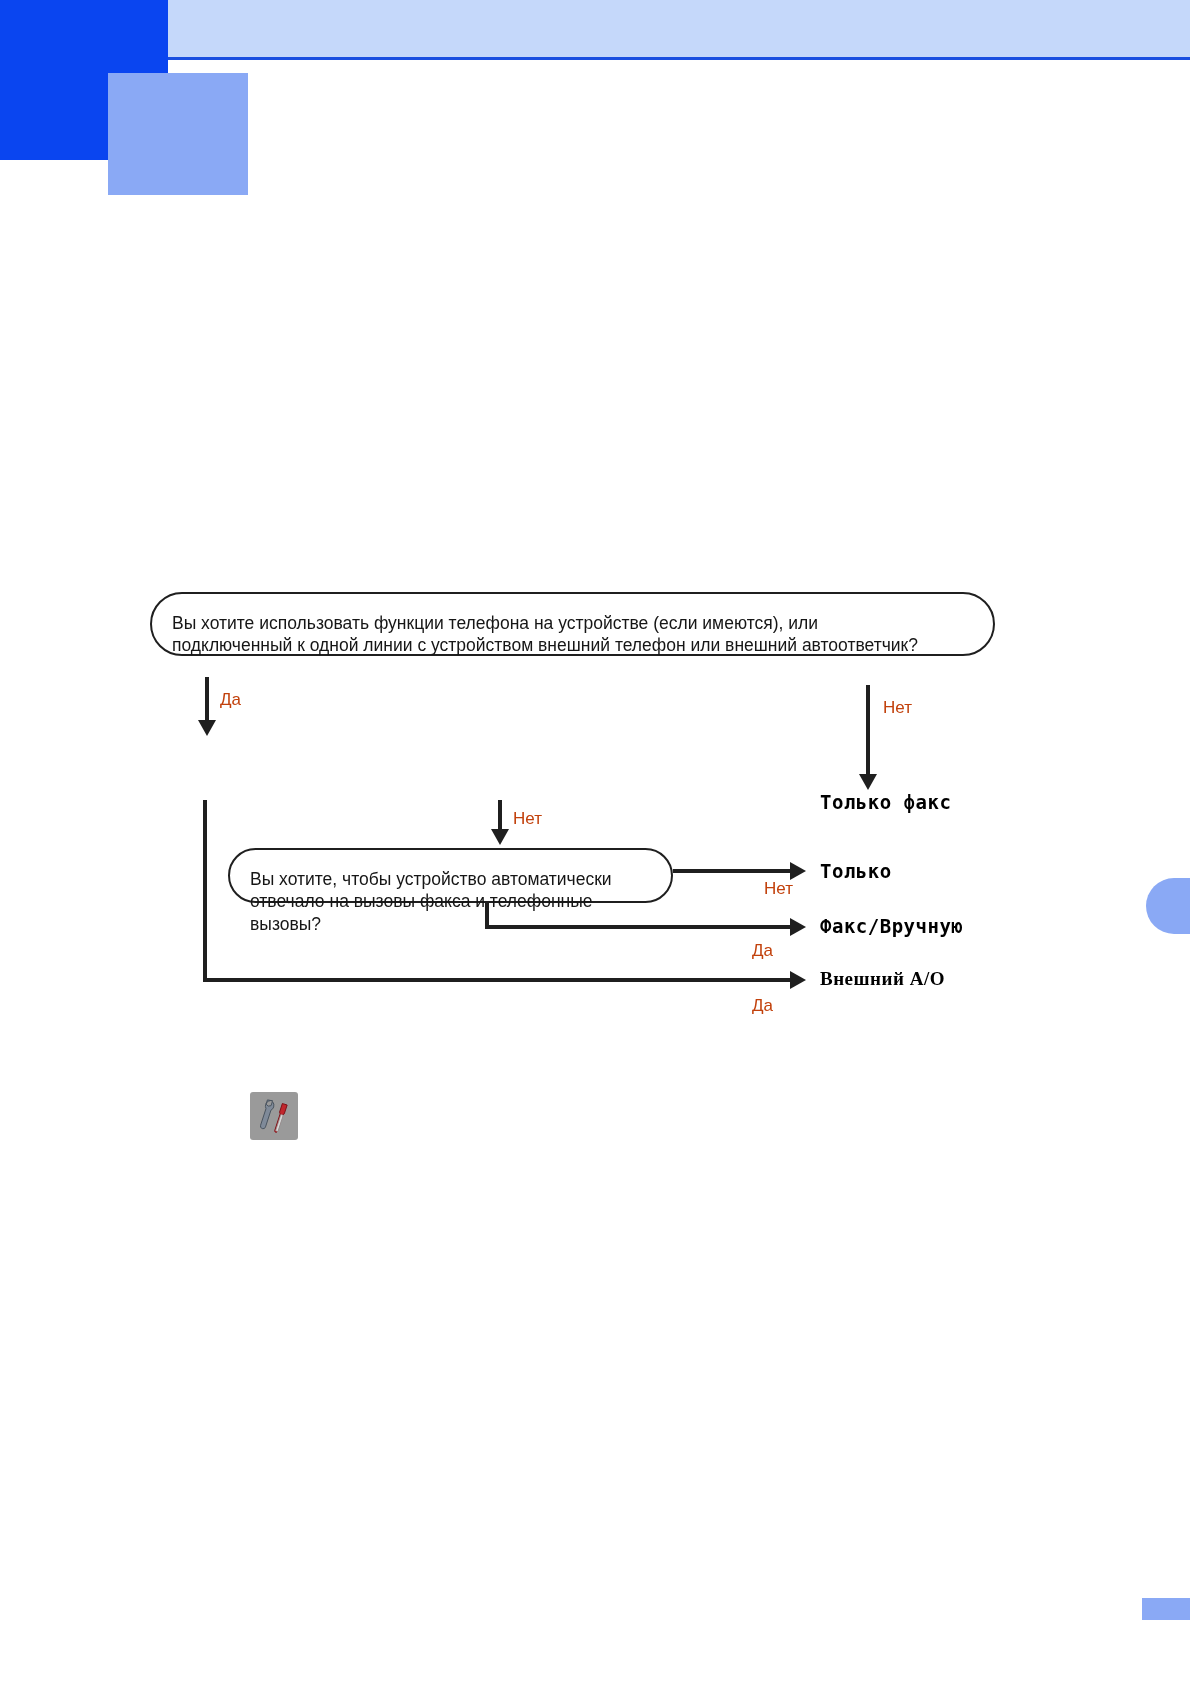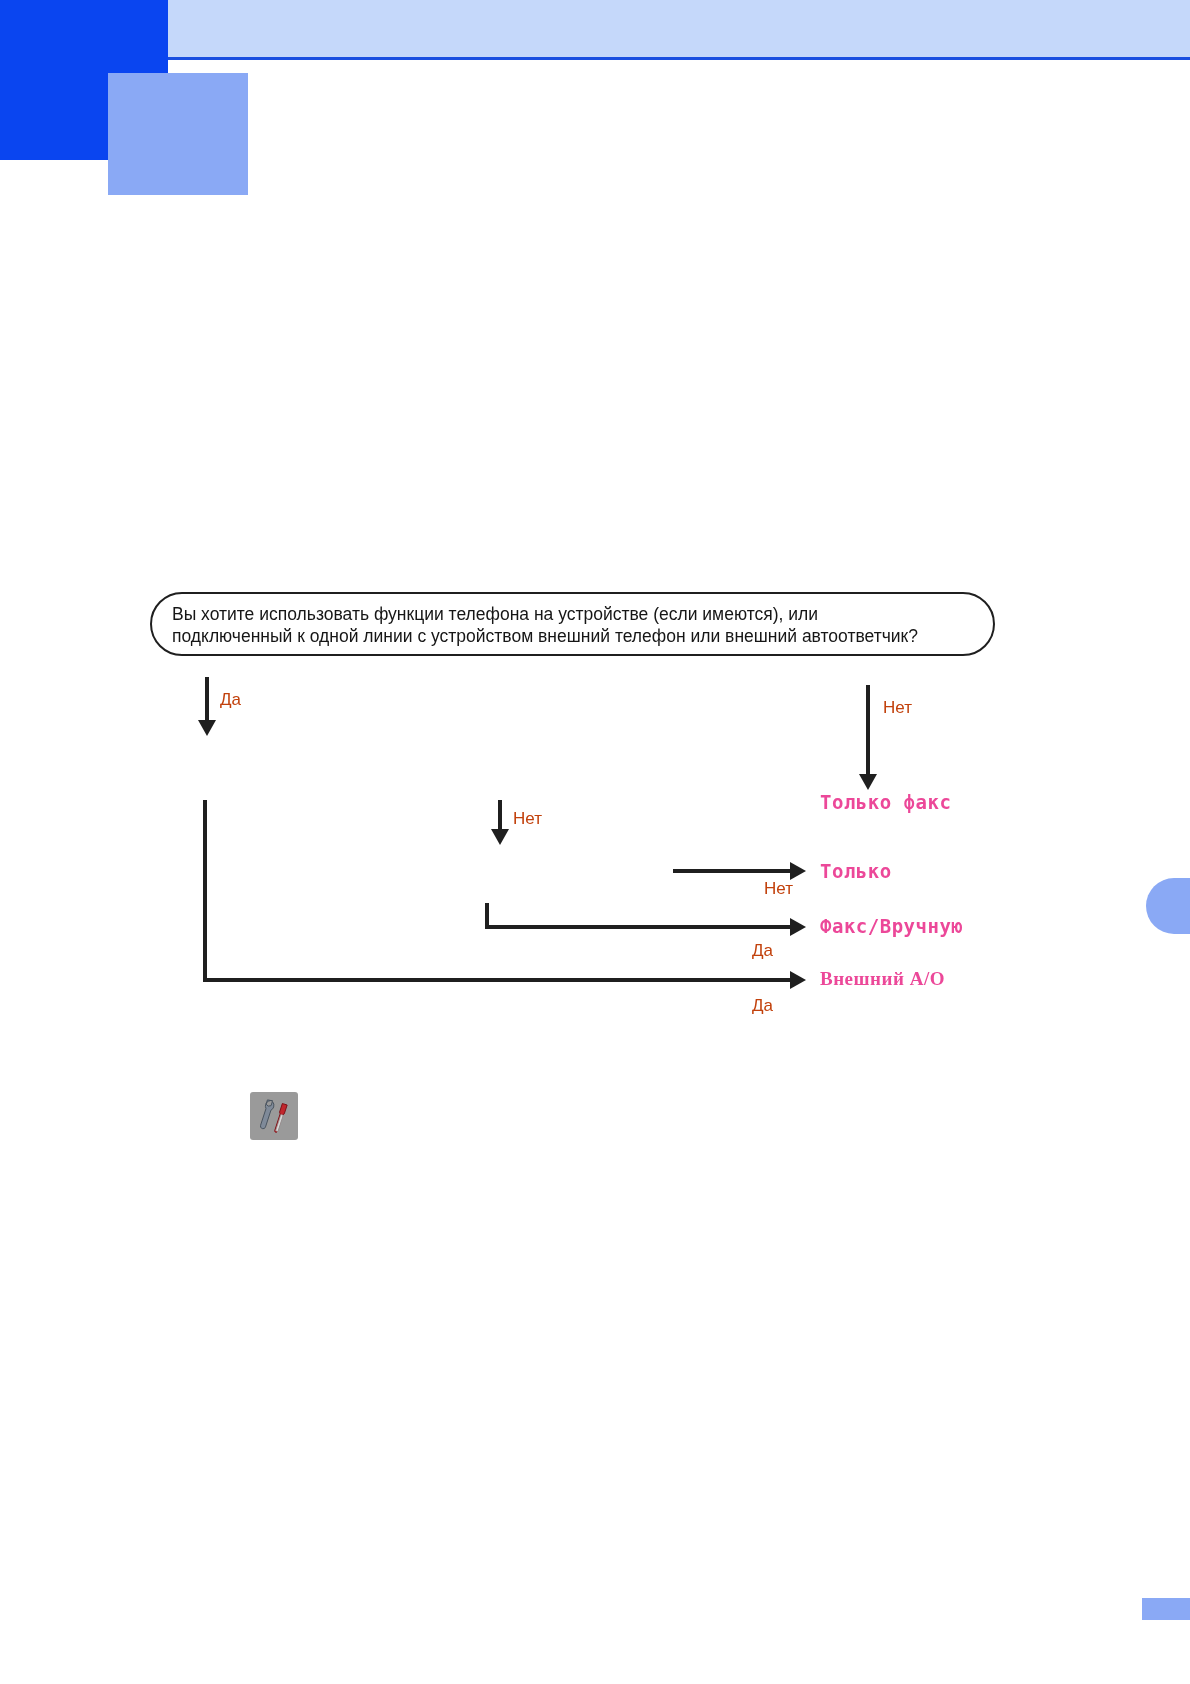--- a/index.html
+++ b/index.html
@@ -79,21 +79,21 @@
 
   .node {
     position: absolute;
     box-sizing: border-box;
     border: 2px solid #1f1f1f;
     border-radius: 40px;
     background: #ffffff;
     color: #161616;
     font-size: 17.5px;
     line-height: 1.28;
-    padding: 9px 20px;
+    padding: 18px 20px;
     white-space: pre-line;
   }
 
   #node-q1 {
     left: 150px;
     top: 592px;
     width: 845px;
     height: 64px;
   }
   #node-q2 {
@@ -143,21 +143,21 @@
     color: #c2410c;
     white-space: nowrap;
   }
 
   .outcome {
     position: absolute;
     font-family: "DejaVu Sans Mono", "Liberation Mono", monospace;
     font-weight: bold;
     font-size: 19px;
     letter-spacing: 0.5px;
-    color: #ec4899;
+    color: #000000;
     white-space: nowrap;
   }
 
   
   .tools-icon {
     position: absolute;
     left: 250px;
     top: 1092px;
     width: 48px;
     height: 48px;
@@ -197,20 +197,22 @@
   <div class="hline" style="left:203px; top:978px; width:588px;"></div>
   <div class="arrowhead-right" style="left:790px; top:971px;"></div>
   <div class="edge-label" style="left:752px; top:996px;">Да</div>
 
   <div class="outcome" style="left:820px; top:968px;font-family:Liberation Serif, serif;">Внешний А/О</div>
 
   <div class="vline" style="left:498px; top:800px; height:30px;"></div>
   <div class="arrowhead-down" style="left:491px; top:829px;"></div>
   <div class="edge-label" style="left:513px; top:809px;">Нет</div>
 
+  <div class="node" id="node-q3">Вы хотите, чтобы устройство автоматически
+отвечало на вызовы факса и телефонные вызовы?</div>
 
   <div class="hline" style="left:673px; top:869px; width:118px;"></div>
   <div class="arrowhead-right" style="left:790px; top:862px;"></div>
   <div class="edge-label" style="left:764px; top:879px;">Нет</div>
 
   <div class="outcome" style="left:820px; top:860px;">Только</div>
 
   <div class="vline" style="left:485px; top:903px; height:24px;"></div>
   <div class="hline" style="left:485px; top:925px; width:306px;"></div>
   <div class="arrowhead-right" style="left:790px; top:918px;"></div>

